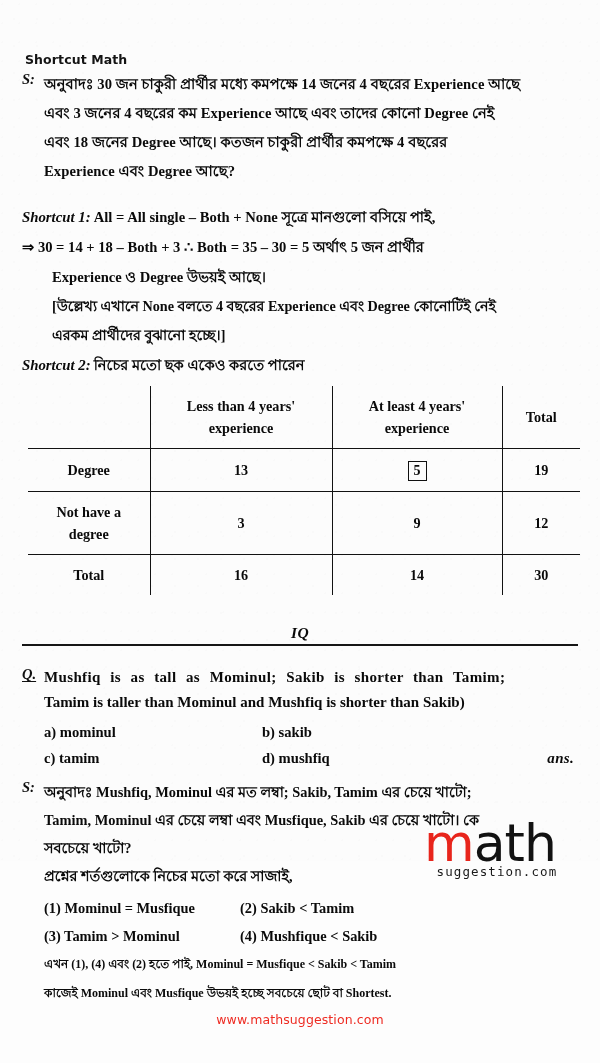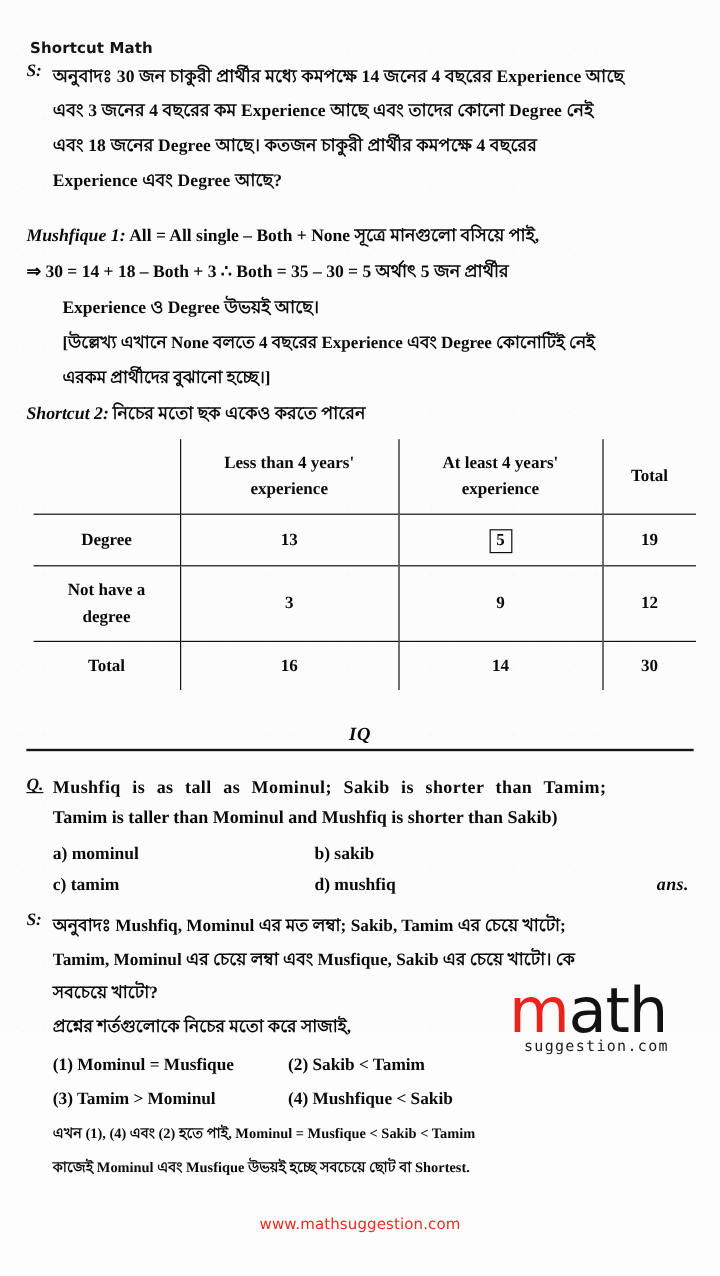--- a/index.html
+++ b/index.html
@@ -14,21 +14,21 @@
     font-family: "Liberation Serif", serif;
     color: #0a0a0a;
     overflow: hidden;
     position: relative;
   }
   .page {
     position: relative;
     width: 600px;
     height: 861px;
     box-sizing: border-box;
-    padding: 32px 22px 0 22px;
+    padding: 52px 22px 0 22px;
     background:
       radial-gradient(circle at 14% 22%, rgba(0,0,0,0.012) 0 1px, transparent 1px),
       radial-gradient(circle at 62% 70%, rgba(0,0,0,0.010) 0 1px, transparent 1px),
       #fcfcfc;
     background-size: 17px 19px, 23px 27px, auto;
   }
 
   
   .doc-header {
     font-family: "DejaVu Sans", sans-serif;
@@ -278,21 +278,21 @@
     <div class="mbody">
       <div class="para-line">অনুবাদঃ 30 জন চাকুরী প্রার্থীর মধ্যে কমপক্ষে 14 জনের 4 বছরের Experience আছে</div>
       <div class="para-line">এবং 3 জনের 4 বছরের কম Experience আছে এবং তাদের কোনো Degree নেই</div>
       <div class="para-line">এবং  18  জনের  Degree  আছে।  কতজন  চাকুরী  প্রার্থীর  কমপক্ষে  4  বছরের</div>
       <div class="para-line">Experience এবং Degree আছে?</div>
     </div>
   </div>
 
   <div class="shortcut-block">
     <div class="sc-line">
-      <span class="sc-label">Mushfique 1:</span><span>All = All single – Both + None সূত্রে মানগুলো বসিয়ে পাই,</span>
+      <span class="sc-label">Shortcut 1:</span><span>All = All single – Both + None সূত্রে মানগুলো বসিয়ে পাই,</span>
     </div>
     <div class="sc-line">⇒  30  =  14 + 18 – Both + 3  ∴  Both = 35 – 30 = 5 অর্থাৎ 5 জন প্রার্থীর</div>
     <div class="sc-line pad2">Experience ও Degree উভয়ই আছে।</div>
     <div class="note-line">[উল্লেখ্য এখানে None বলতে 4 বছরের Experience এবং Degree কোনোটিই নেই</div>
     <div class="note-line">এরকম প্রার্থীদের বুঝানো হচ্ছে।]</div>
   </div>
 
   <div>
     <div class="sc-line">
       <span class="sc-label">Shortcut 2:</span><span>নিচের মতো ছক একেও করতে পারেন</span>

